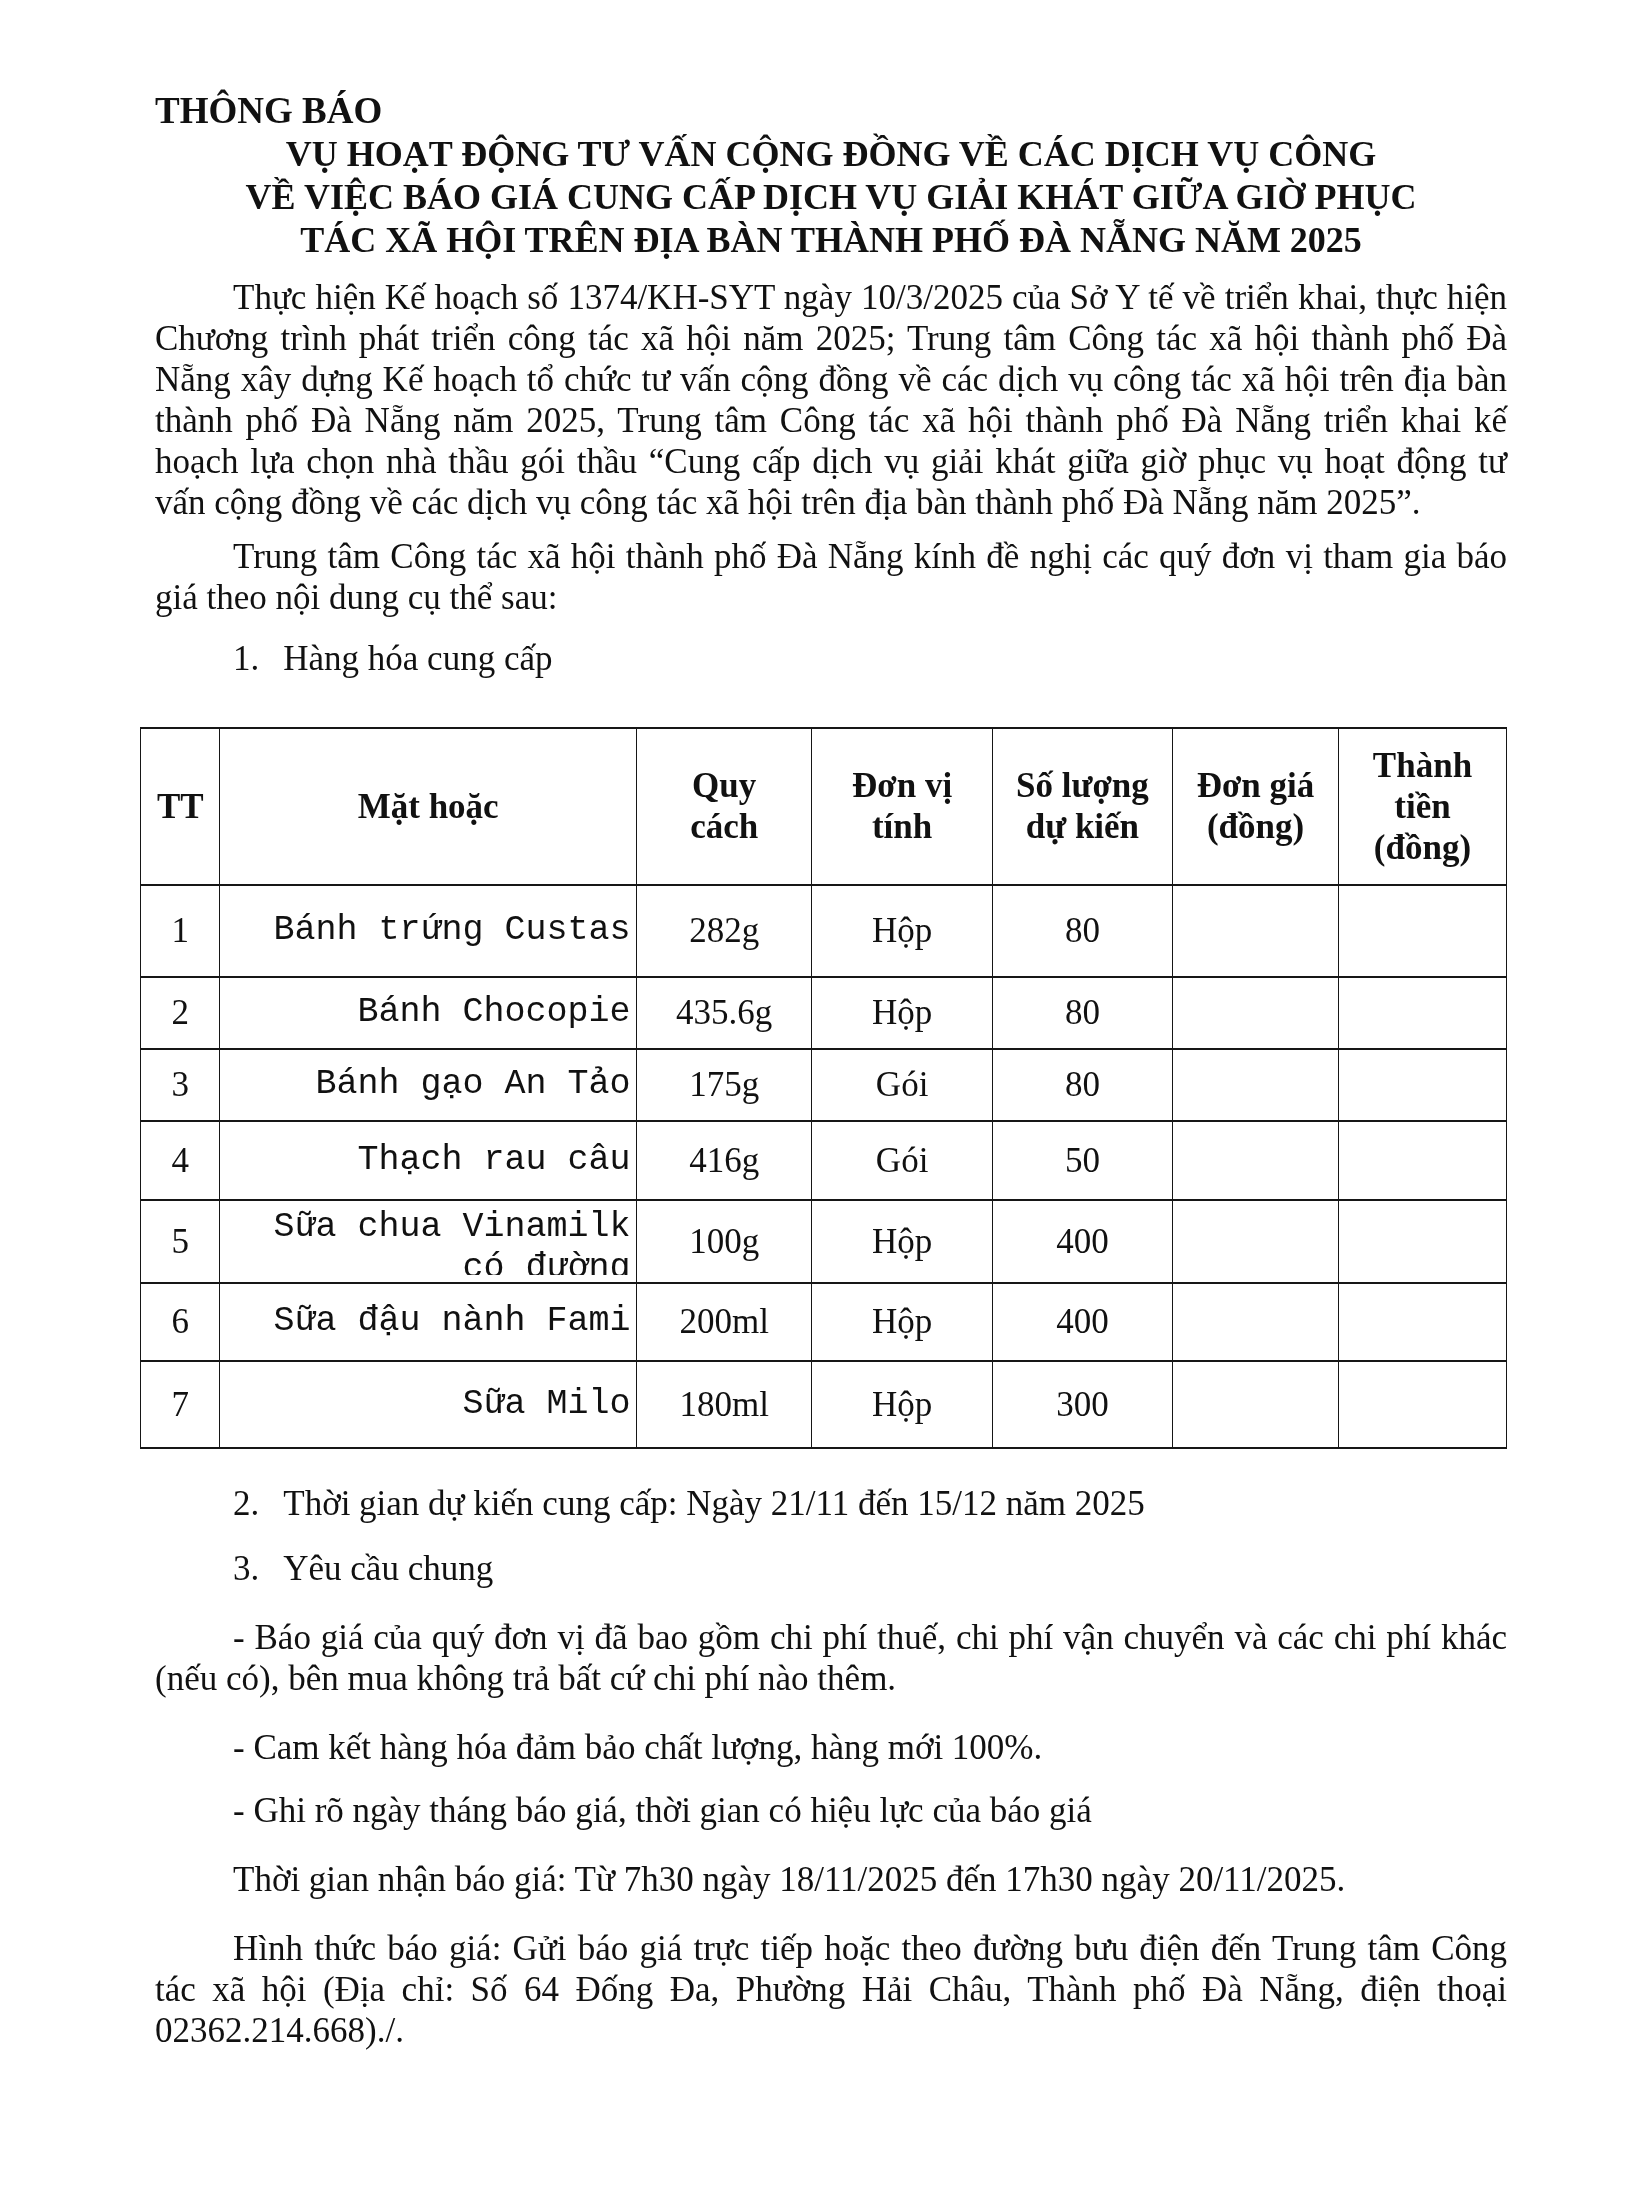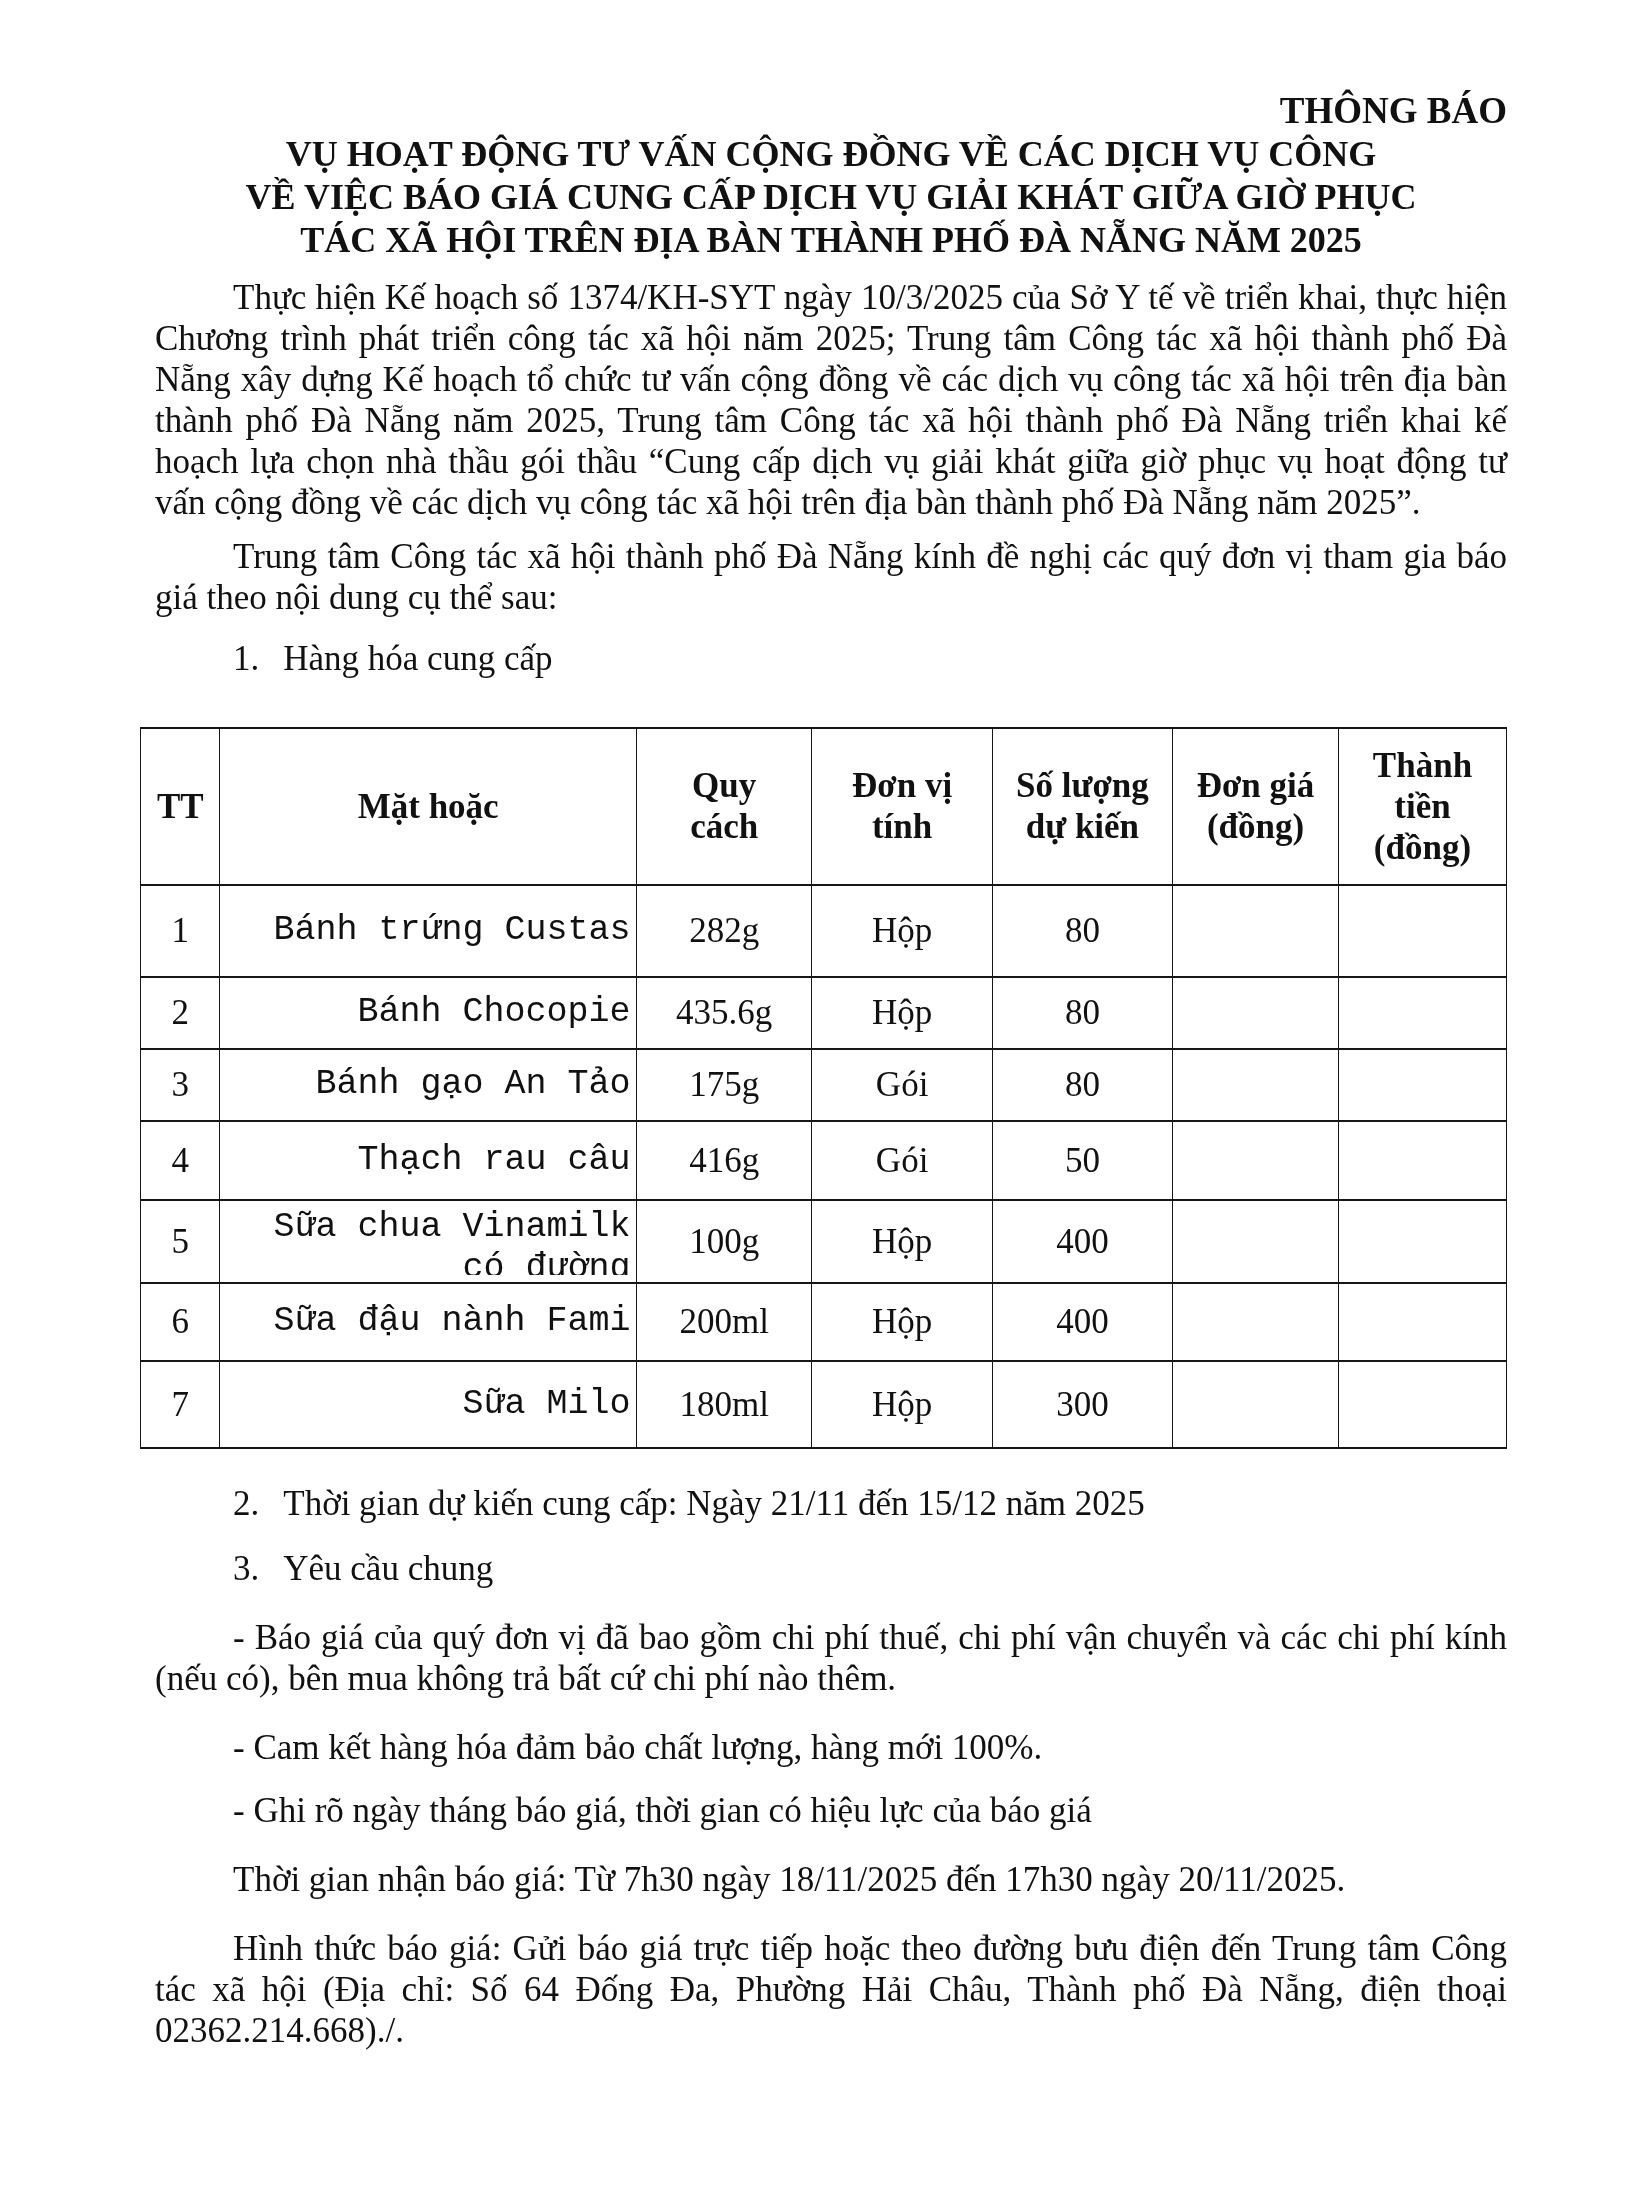--- a/index.html
+++ b/index.html
@@ -12,21 +12,21 @@
     font-family: "Liberation Serif", "DejaVu Serif", serif;
   }
   .page {
     width: 100%;
     height: 100%;
     padding: 89px 140px 0 155px;
   }
   .doc-title {
     font-size: 37px;
     font-weight: 700;
-    text-align: right;
+    text-align: left;
     line-height: 44px;
   }
   .doc-subtitle {
     font-size: 36px;
     font-weight: 700;
     text-align: center;
     line-height: 43px;
   }
   .para {
     font-size: 35px;
@@ -311,21 +311,21 @@
   </table>
 
   <div class="list-item section-2">
     <span class="num">2.</span><span>Thời gian dự kiến cung cấp: Ngày 21/11 đến 15/12 năm 2025</span>
   </div>
 
   <div class="list-item section-3">
     <span class="num">3.</span><span>Yêu cầu chung</span>
   </div>
 
-  <p class="para req-1">- Báo giá của quý đơn vị đã bao gồm chi phí thuế, chi phí vận chuyển và các chi phí kính (nếu có), bên mua không trả bất cứ chi phí nào thêm.</p>
+  <p class="para req-1">- Báo giá của quý đơn vị đã bao gồm chi phí thuế, chi phí vận chuyển và các chi phí khác (nếu có), bên mua không trả bất cứ chi phí nào thêm.</p>
   <p class="para req-2">- Cam kết hàng hóa đảm bảo chất lượng, hàng mới 100%.</p>
   <p class="para req-3">- Ghi rõ ngày tháng báo giá, thời gian có hiệu lực của báo giá</p>
 
   <p class="para para-deadline">Thời gian nhận báo giá: Từ 7h30 ngày 18/11/2025 đến 17h30 ngày 20/11/2025.</p>
 
   <p class="para para-method">Hình thức báo giá: Gửi báo giá trực tiếp hoặc theo đường bưu điện đến Trung tâm Công tác xã hội (Địa chỉ: Số 64 Đống Đa, Phường Hải Châu, Thành phố Đà Nẵng, điện thoại 02362.214.668)./.</p>
 
 </div>
 
 

